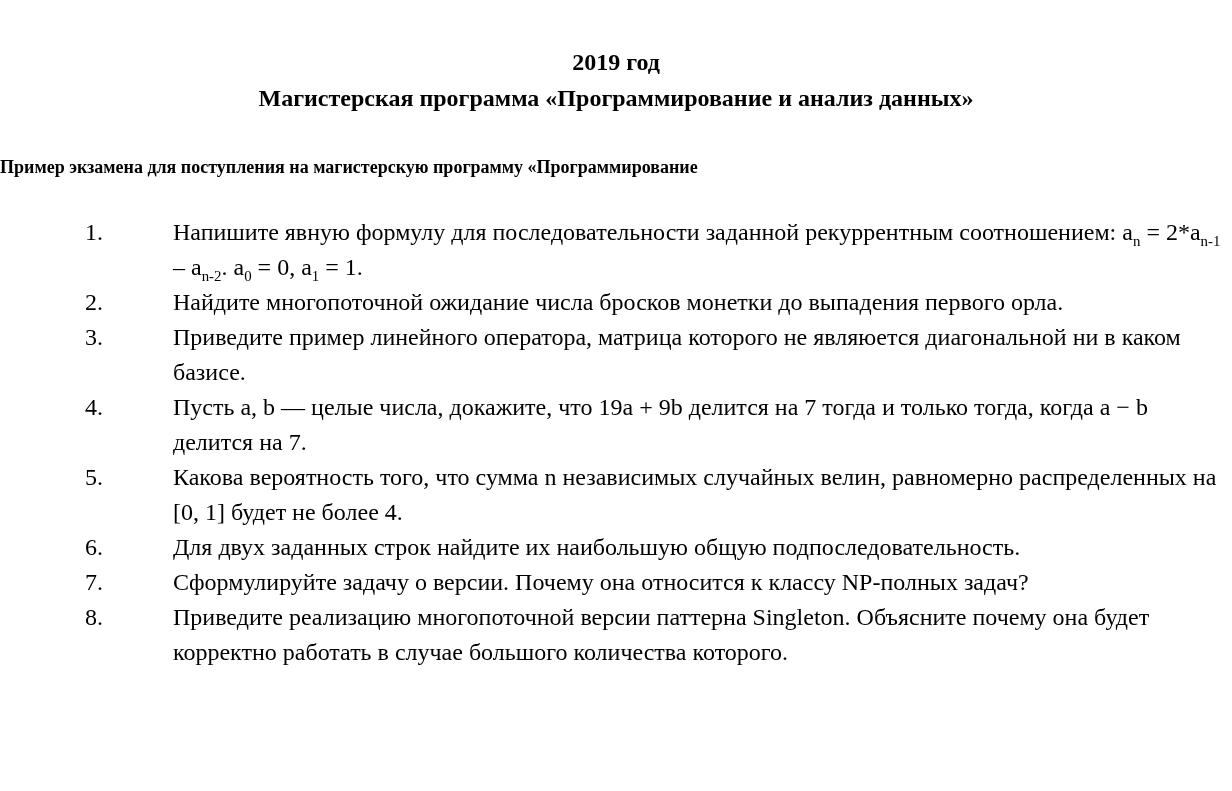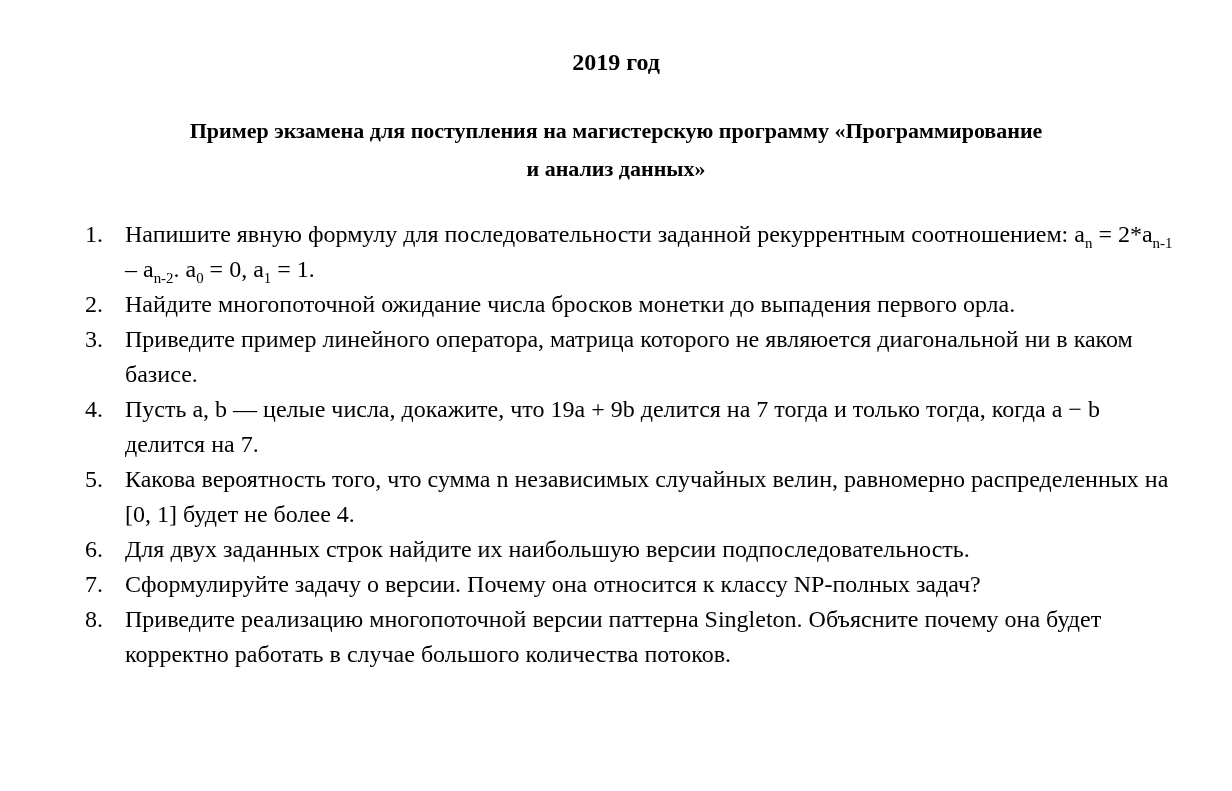--- a/index.html
+++ b/index.html
@@ -18,60 +18,61 @@
   }
   .doc-header {
     padding-top: 44px;
     text-align: center;
     font-weight: bold;
     font-size: 24px;
     line-height: 36px;
   }
   .doc-subheader {
     margin-top: 32px;
-    text-align: center;
+    text-align: left;
     font-weight: bold;
-    font-size: 22px;
+    font-size: 18px;
     line-height: 38px;
   }
   .question-list {
     margin-top: 29px;
     padding-left: 85px;
     font-size: 24px;
     line-height: 35px;
   }
   .q-item {
     display: flex;
     align-items: flex-start;
   }
   .q-num {
     flex: none;
     width: 40px;
   }
   .q-text {
     flex: none;
     width: 1056px;
+    margin-left: 48px;
   }
   .q-text sub {
     font-size: 62%;
     line-height: 0;
   }
 </style>
 </head>
 <body>
 
 <div class="page">
 
   <div class="doc-header">
     <div>2019 год</div>
+    <div>Магистерская программа «Программирование и анализ данных»</div>
   </div>
 
   <div class="doc-subheader">
     <div>Пример экзамена для поступления на магистерскую программу «Программирование</div>
-    <div>и анализ данных»</div>
   </div>
 
   <div class="question-list">
       <div class="q-item">
         <div class="q-num">1.</div>
         <div class="q-text"><span>Напишите явную формулу для последовательности заданной рекуррентным соотношением: a</span><sub>n</sub><span> = 2*a</span><sub>n-1</sub><span> – a</span><sub>n-2</sub><span>. a</span><sub>0</sub><span> = 0, a</span><sub>1</sub><span> = 1.</span></div>
       </div>
       <div class="q-item">
         <div class="q-num">2.</div>
         <div class="q-text"><span>Найдите многопоточной ожидание числа бросков монетки до выпадения первого орла.</span></div>
@@ -83,25 +84,25 @@
       <div class="q-item">
         <div class="q-num">4.</div>
         <div class="q-text"><span>Пусть a, b — целые числа, докажите, что 19a + 9b делится на 7 тогда и только тогда, когда a − b делится на 7.</span></div>
       </div>
       <div class="q-item">
         <div class="q-num">5.</div>
         <div class="q-text"><span>Какова вероятность того, что сумма n независимых случайных велин, равномерно распределенных на [0, 1] будет не более 4.</span></div>
       </div>
       <div class="q-item">
         <div class="q-num">6.</div>
-        <div class="q-text"><span>Для двух заданных строк найдите их наибольшую версии подпоследовательность.</span></div>
+        <div class="q-text"><span>Для двух заданных строк найдите их наибольшую общую подпоследовательность.</span></div>
       </div>
       <div class="q-item">
         <div class="q-num">7.</div>
         <div class="q-text"><span>Сформулируйте задачу о версии. Почему она относится к классу NP-полных задач?</span></div>
       </div>
       <div class="q-item">
         <div class="q-num">8.</div>
-        <div class="q-text"><span>Приведите реализацию многопоточной версии паттерна Singleton. Объясните почему она будет корректно работать в случае большого количества потоков.</span></div>
+        <div class="q-text"><span>Приведите реализацию многопоточной версии паттерна Singleton. Объясните почему она будет корректно работать в случае большого количества которого.</span></div>
       </div>
     </div>
 
 </div>
 
 </body></html>

